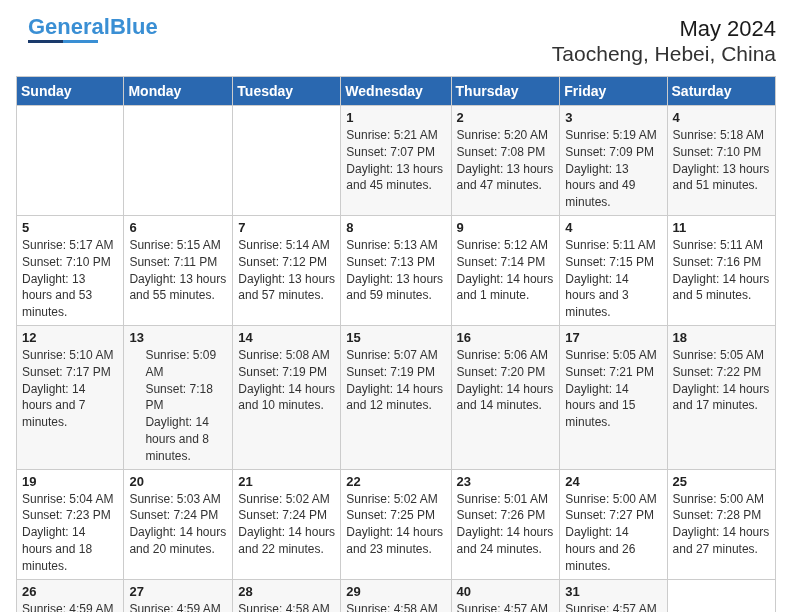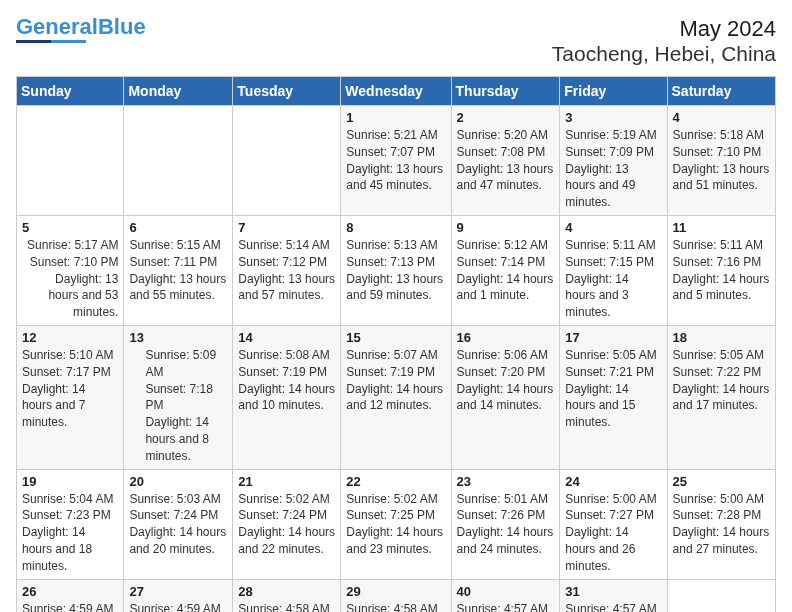--- a/index.html
+++ b/index.html
@@ -8,20 +8,21 @@
       background: #fff;
       width: 792px;
       min-height: 612px;
       padding: 16px;
     }
     .header-area {
       display: flex;
       justify-content: space-between;
       align-items: flex-start;
       margin-bottom: 10px;
+      margin-left: 12px;
     }
     .logo {
       display: flex;
       flex-direction: column;
       align-items: flex-start;
     }
     .logo-text {
       font-size: 22px;
       font-weight: bold;
       color: #1a3a6b;
@@ -143,21 +144,21 @@
         <td>
           <span class="day-number">4</span>
           <div class="cell-info" style="white-space: pre-line;">Sunrise: 5:18 AM
 Sunset: 7:10 PM
 Daylight: 13 hours and 51 minutes.</div>
         </td>
       </tr>
       <tr>
         <td>
           <span class="day-number">5</span>
-          <div class="cell-info" style="white-space: pre-line; text-align: right;">Sunrise: 5:17 AM
+          <div class="cell-info" style="white-space: pre-line;">Sunrise: 5:17 AM
 Sunset: 7:10 PM
 Daylight: 13 hours and 53 minutes.</div>
         </td>
         <td>
           <span class="day-number">6</span>
           <div class="cell-info" style="white-space: pre-line;">Sunrise: 5:15 AM
 Sunset: 7:11 PM
 Daylight: 13 hours and 55 minutes.</div>
         </td>
         <td>

